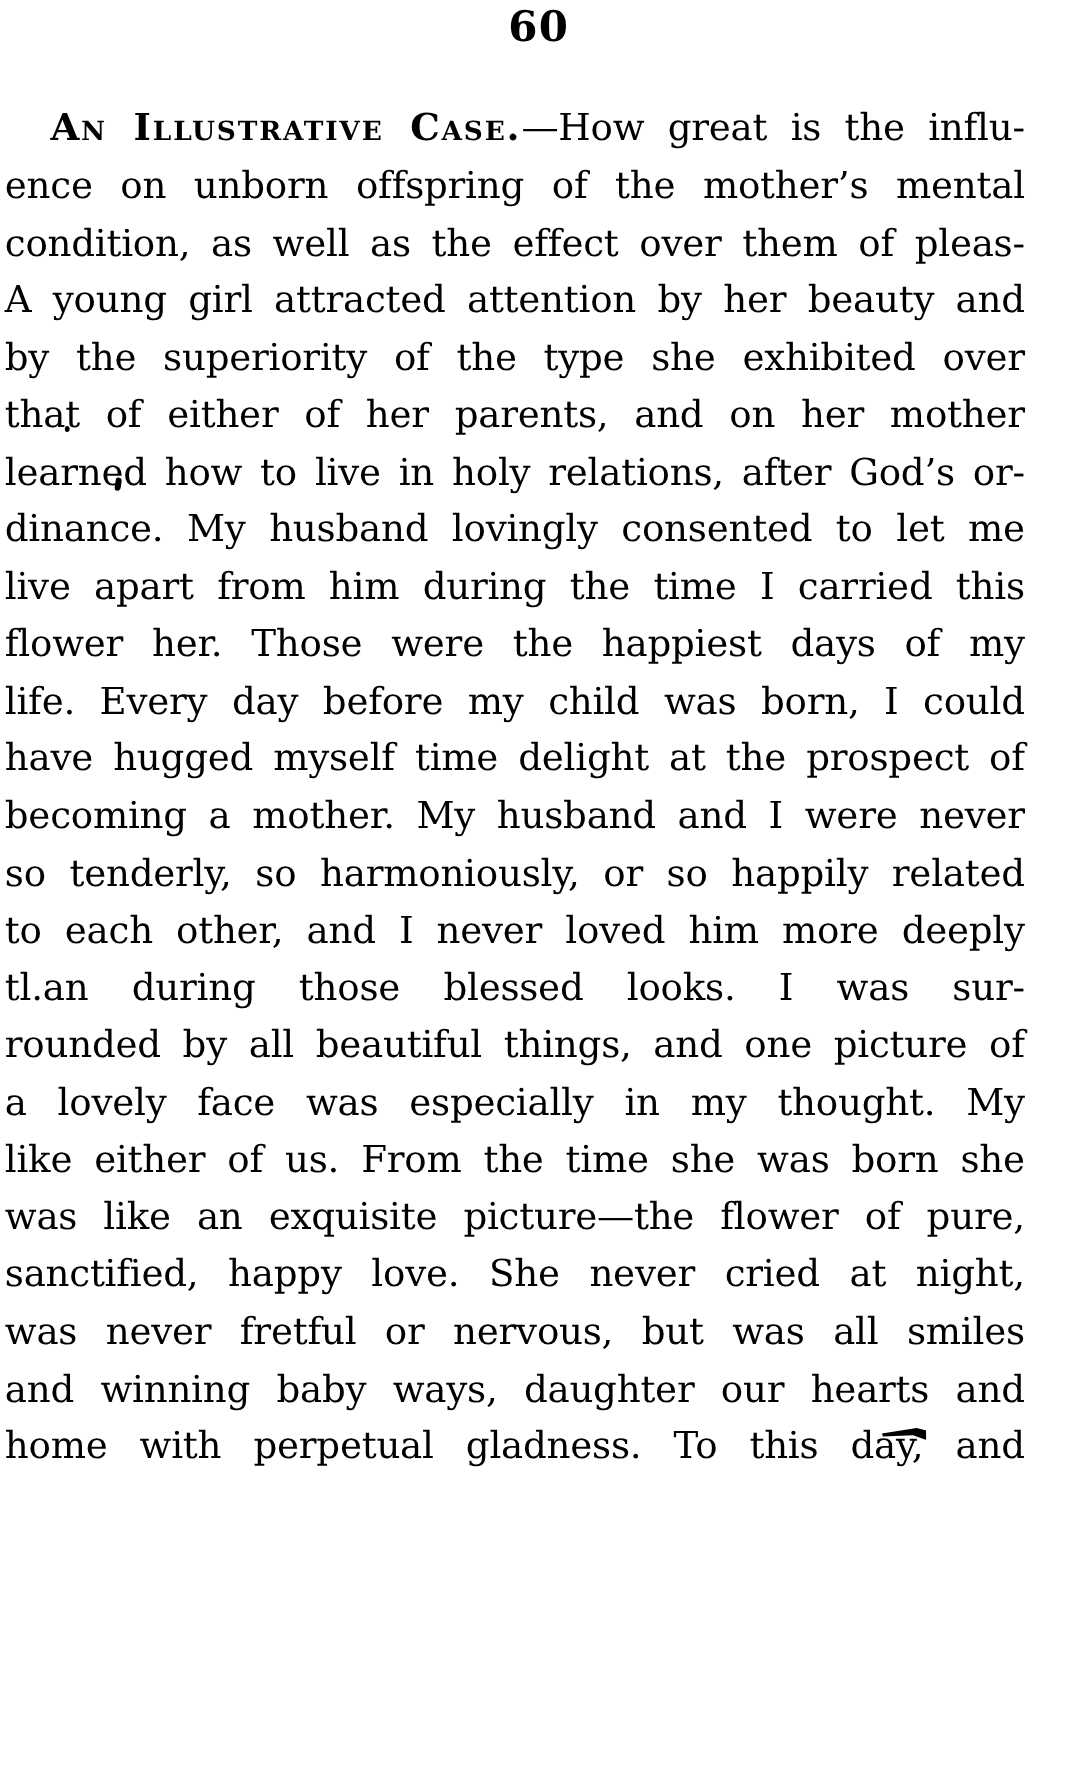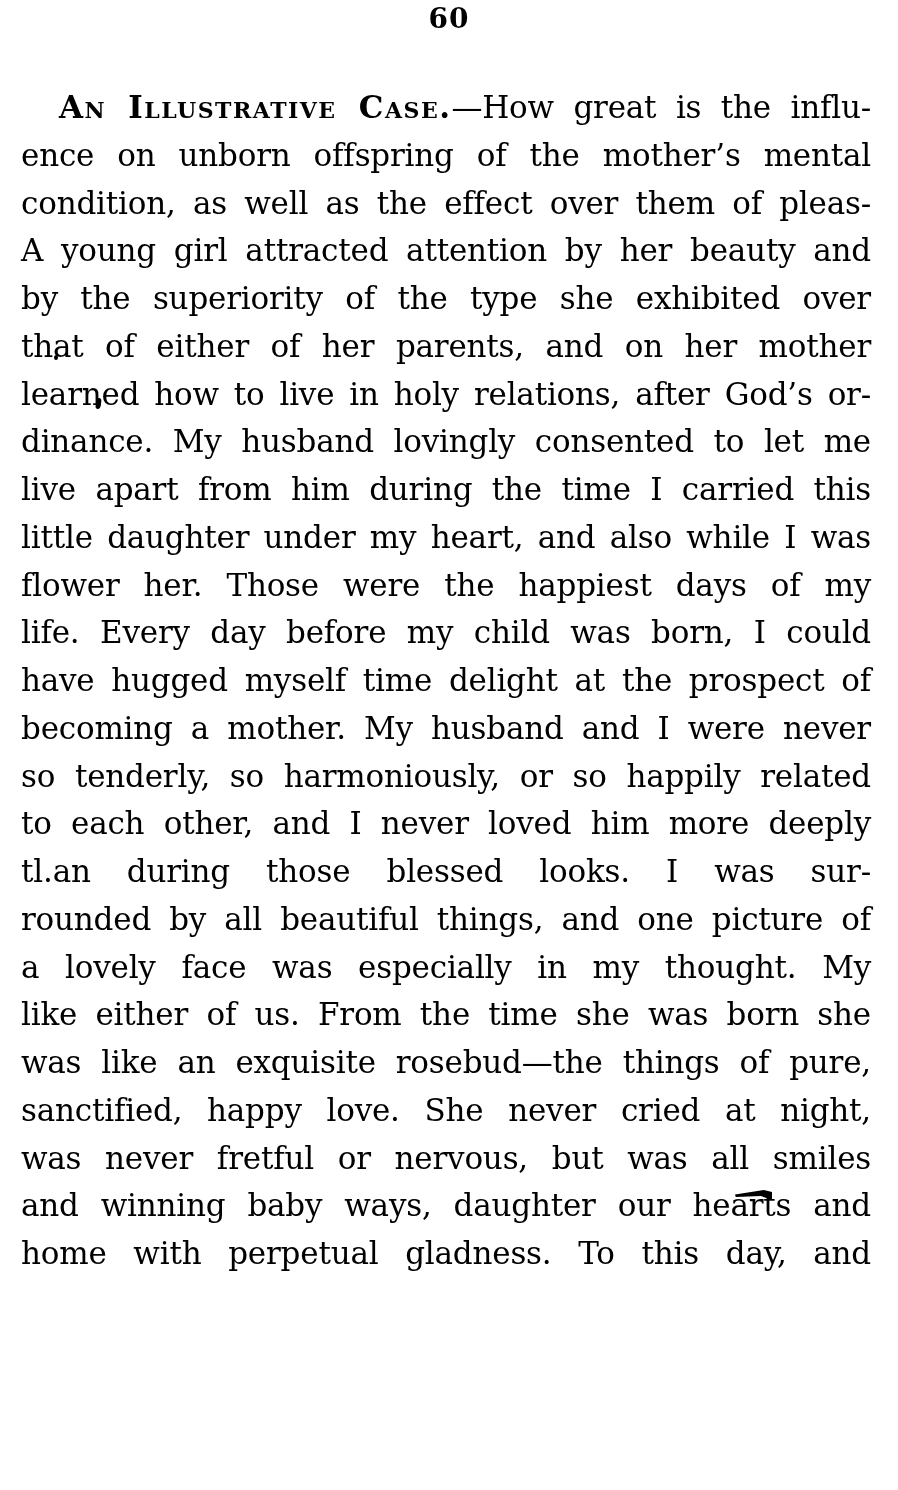--- a/index.html
+++ b/index.html
@@ -15,27 +15,27 @@
     color: #000000;
     font-family: "DejaVu Serif", "Liberation Serif", serif;
     overflow: hidden;
   }
   .page-number {
     position: absolute;
     top: 2px;
     left: 0;
     width: 100%;
     text-align: center;
-    font-size: 28px;
+    font-size: 35px;
     font-weight: 700;
     letter-spacing: 1px;
   }
   .text-block {
     position: absolute;
-    left: 21px;
+    left: 4px;
     top: 84px;
     width: 850px;
   }
   .line {
     font-size: 31px;
     letter-spacing: -0.2px;
     word-spacing: 1px;
     line-height: 47.75px;
     height: 47.75px;
     text-align: justify;
@@ -98,32 +98,31 @@
   <div class="text-block">
       <div class="line indent"><span class="sc">An Illustrative Case.</span>—How great is the influ-</div>
       <div class="line">ence on unborn offspring of the mother’s mental</div>
       <div class="line">condition, as well as the effect over them of pleas-</div>
       <div class="line">A young girl attracted attention by her beauty and</div>
       <div class="line">by the superiority of the type she exhibited over</div>
       <div class="line">that of either of her parents, and on her mother</div>
       <div class="line">learned how to live in holy relations, after God’s or-</div>
       <div class="line">dinance.  My husband lovingly consented to let me</div>
       <div class="line">live apart from him during the time I carried this</div>
-      <div class="line">little daughter under my heart, and also while I was</div>
       <div class="line">flower her.  Those were the happiest days of my</div>
       <div class="line">life.  Every day before my child was born, I could</div>
       <div class="line">have hugged myself time delight at the prospect of</div>
       <div class="line">becoming a mother.  My husband and I were never</div>
       <div class="line">so tenderly, so harmoniously, or so happily related</div>
       <div class="line">to each other, and I never loved him more deeply</div>
       <div class="line">tl.an during those blessed looks.  I was sur-</div>
       <div class="line">rounded by all beautiful things, and one picture of</div>
       <div class="line">a lovely face was especially in my thought.  My</div>
       <div class="line">like either of us.  From the time she was born she</div>
-      <div class="line">was like an exquisite rosebud—the things of pure,</div>
+      <div class="line">was like an exquisite picture—the flower of pure,</div>
       <div class="line">sanctified, happy love.  She never cried at night,</div>
       <div class="line">was never fretful or nervous, but was all smiles</div>
       <div class="line">and winning baby ways, daughter our hearts and</div>
       <div class="line">home with perpetual gladness.  To this day, and</div>
     </div>
 
   <div class="artifact mark-born"></div>
   <div class="artifact speck-by"></div>
   <div class="artifact speck-that"></div>
 </div>

